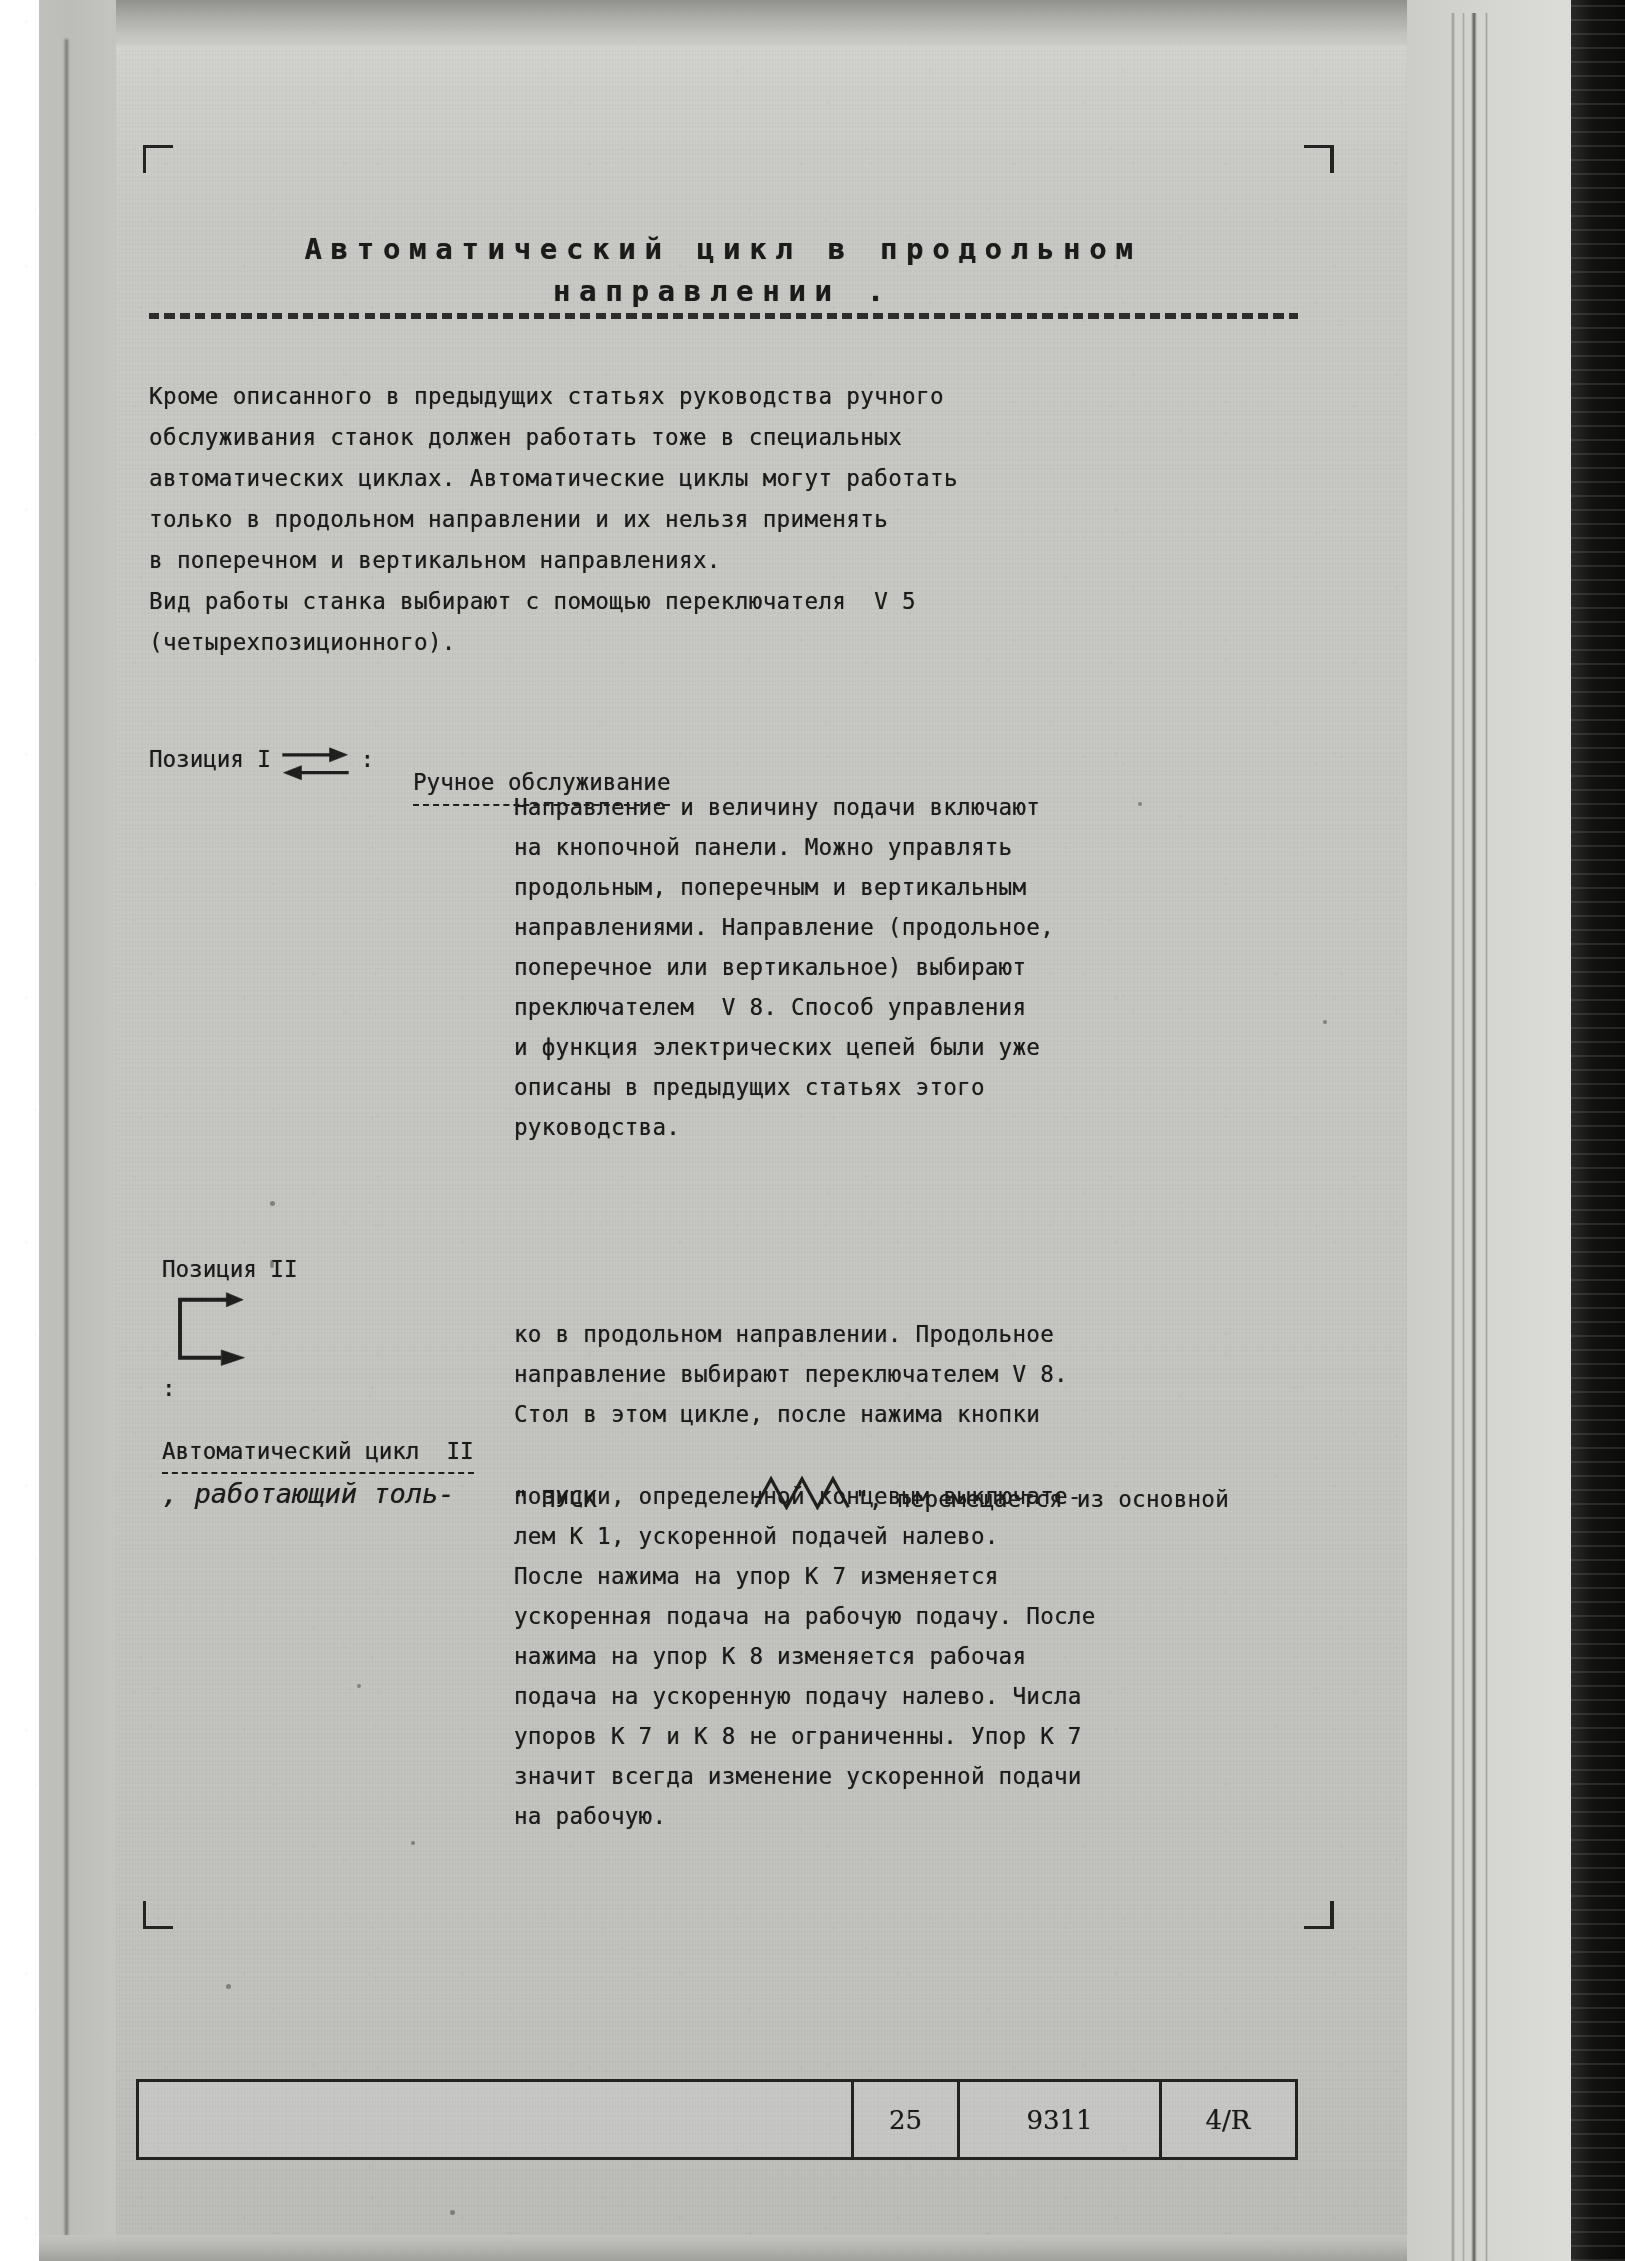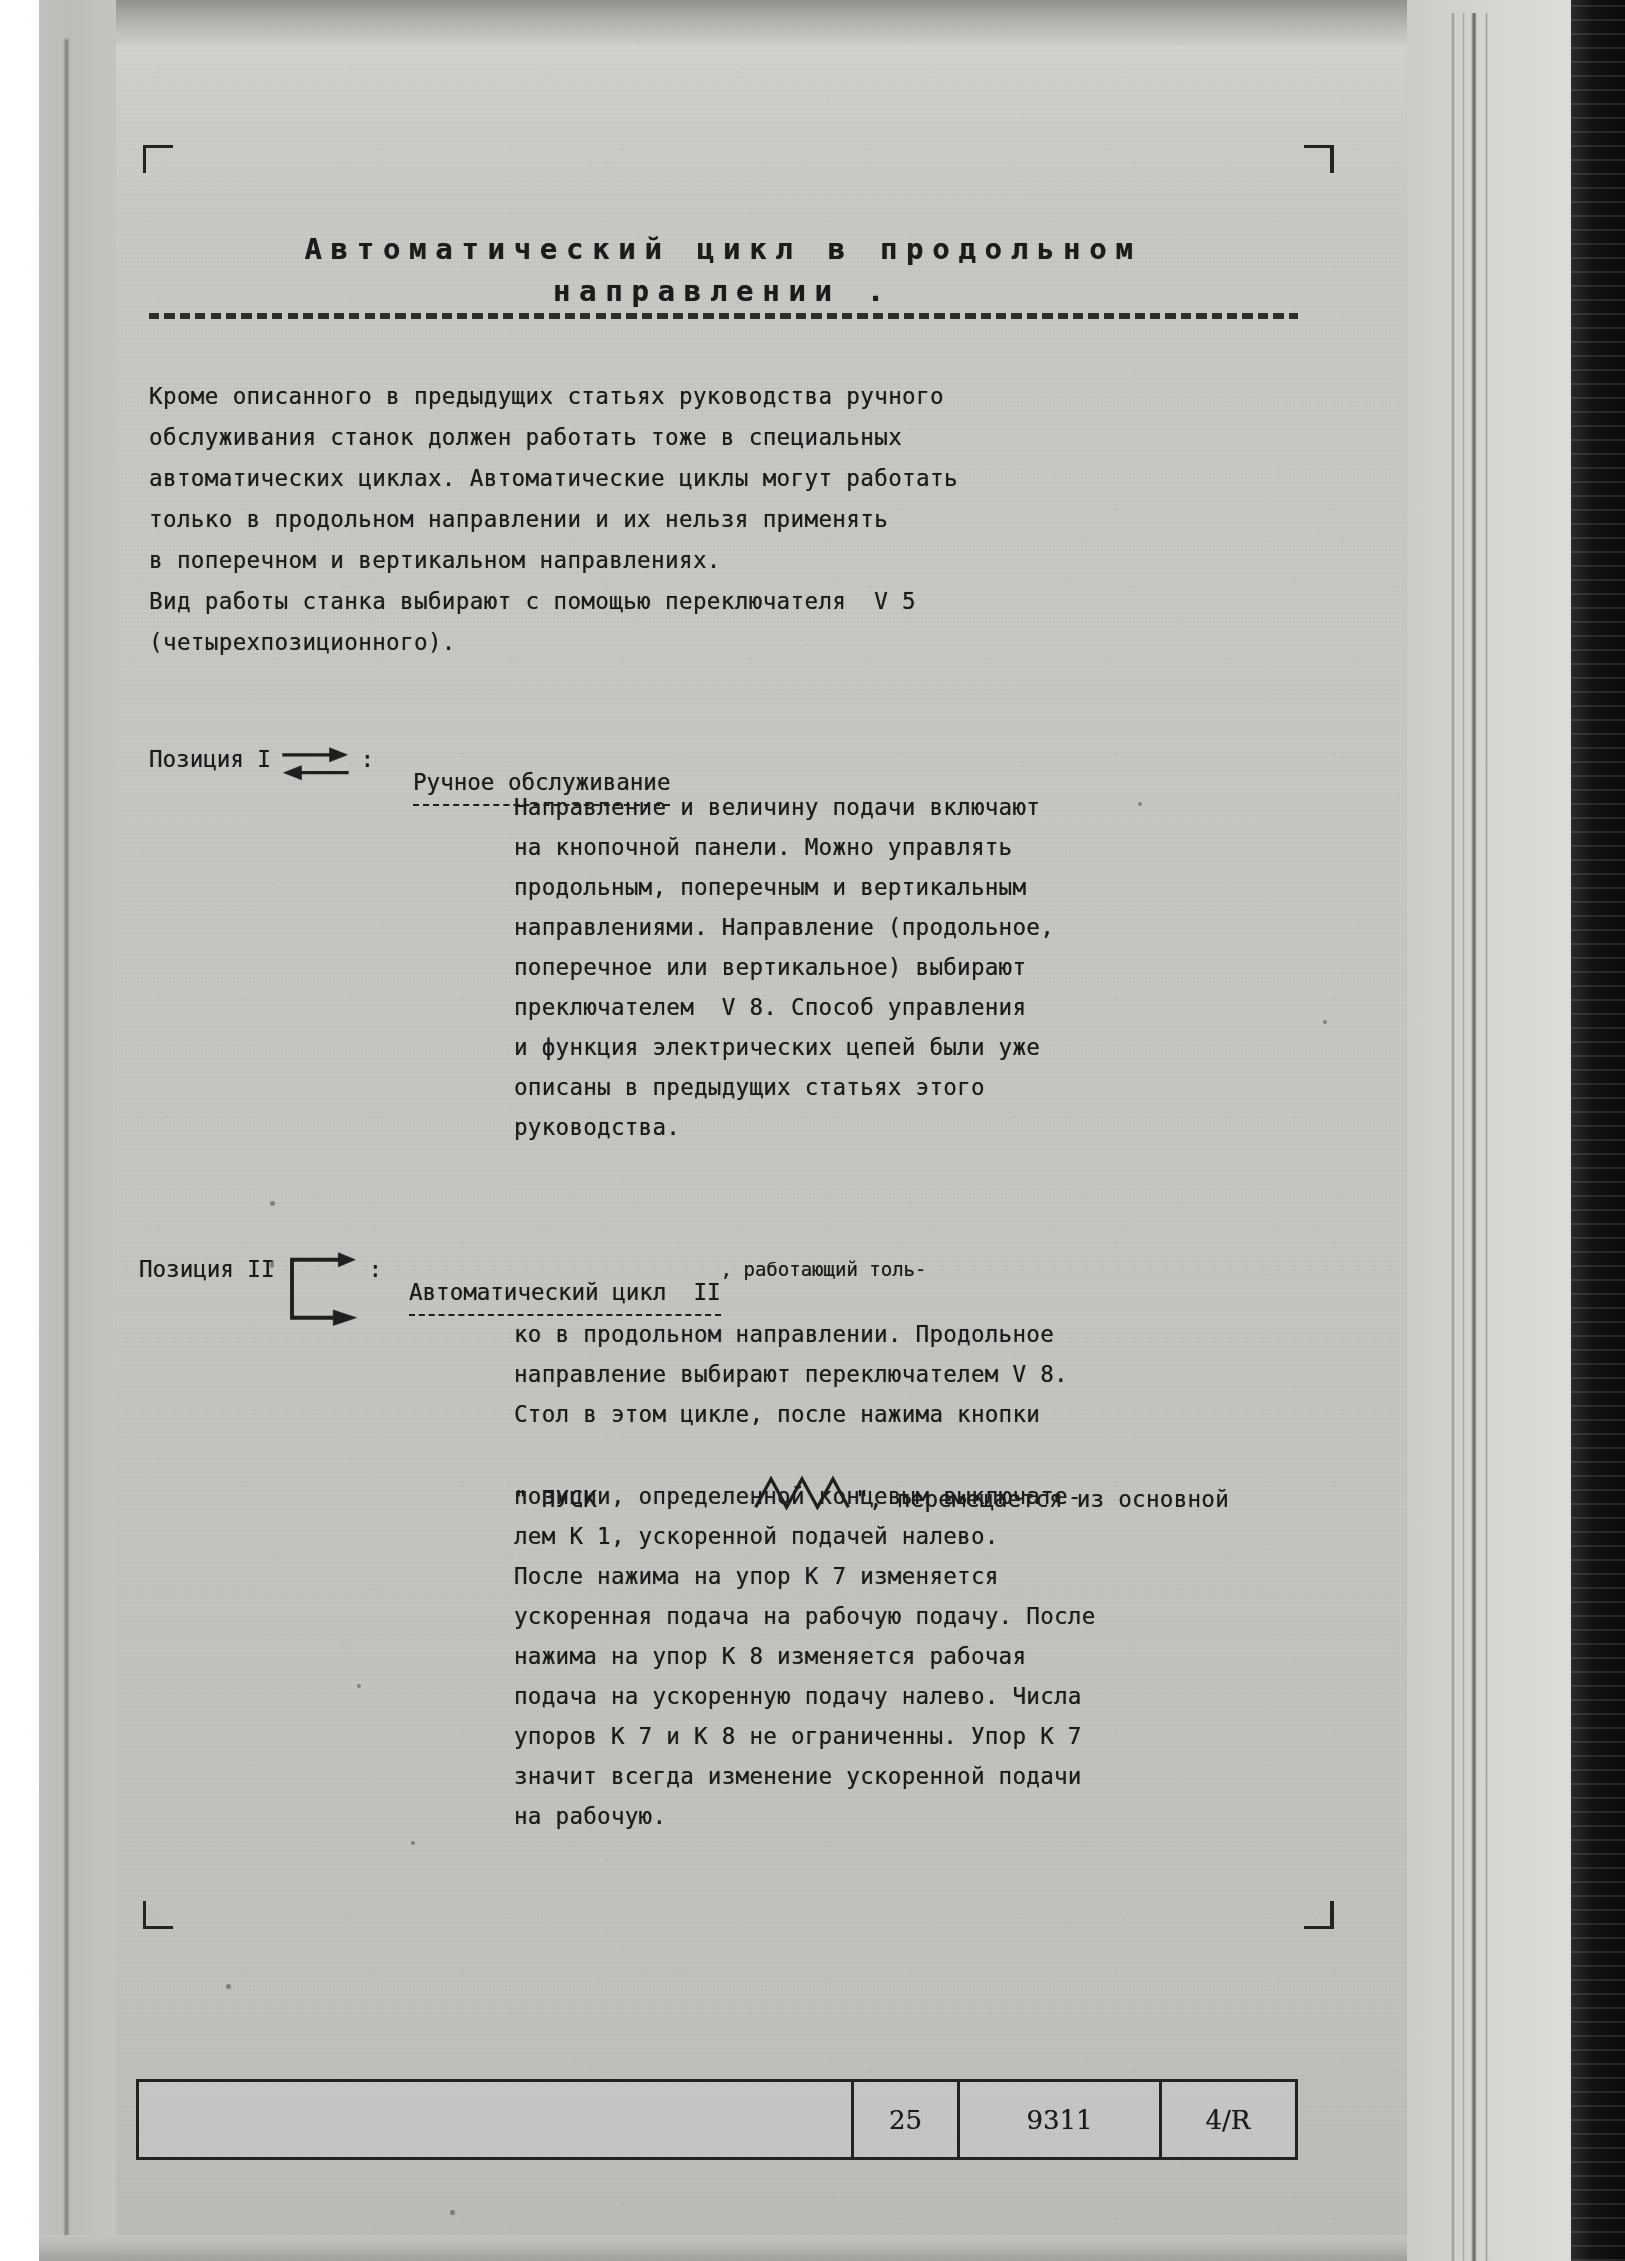--- a/index.html
+++ b/index.html
@@ -127,21 +127,21 @@
   .intro p{margin:0;font-size:22.5px;line-height:41px;letter-spacing:0.4px;white-space:pre;}
 
   
   .pos-row{position:absolute;display:flex;align-items:flex-start;}
   .pos-label{font-size:22.5px;line-height:40px;white-space:pre;}
   .pos-colon{font-size:22.5px;line-height:40px;}
   .pos-head{
     font-size:22.5px;line-height:40px;white-space:pre;
     border-bottom:2.6px dashed #1f201e;padding-bottom:1.9px;display:inline-block;margin-top:23px;
   }
-  .pos-tail{font-size:19px;line-height:40px;white-space:pre;}
+  .pos-tail{font-size:27px;line-height:40px;white-space:pre;font-style:italic;}
 
   .body-block{position:absolute;left:514px;width:816px;}
   .body-block p{margin:0;font-size:22.5px;line-height:40px;letter-spacing:0.3px;white-space:pre;}
 
   
   .icon-bidir{position:relative;width:69px;height:37px;margin:5.1px 10.3px 0 10.3px;}
   .icon-cycle{position:relative;width:76px;height:76px;margin:2.6px 9px 0 9px;}
   .zigzag{display:inline-block;vertical-align:-4.5px;margin:0 3.9px;}
 
   
@@ -237,21 +237,21 @@
       <p>на кнопочной панели. Можно управлять</p>
       <p>продольным, поперечным и вертикальным</p>
       <p>направлениями. Направление (продольное,</p>
       <p>поперечное или вертикальное) выбирают</p>
       <p>преключателем  V 8. Способ управления</p>
       <p>и функция электрических цепей были уже</p>
       <p>описаны в предыдущих статьях этого</p>
       <p>руководства.</p>
     </div>
 
-    <div class="pos-row" style="left:139px;top:1249px;">
+    <div class="pos-row" style="left:162px;top:1249px;flex-direction:column;">
       <span class="pos-label">Позиция II</span>
       <span class="icon-cycle">
         <svg width="76" height="76" viewBox="0 0 118 118">
           <g fill="#1f201e" stroke="#1f201e">
             <polyline points="88,12 14,12 14,102 78,102" fill="none" stroke-width="6"></polyline>
             <polygon points="86,1 86,23 112,12"></polygon>
             <polygon points="78,90 78,114 114,102"></polygon>
           </g>
         </svg>
       </span>

